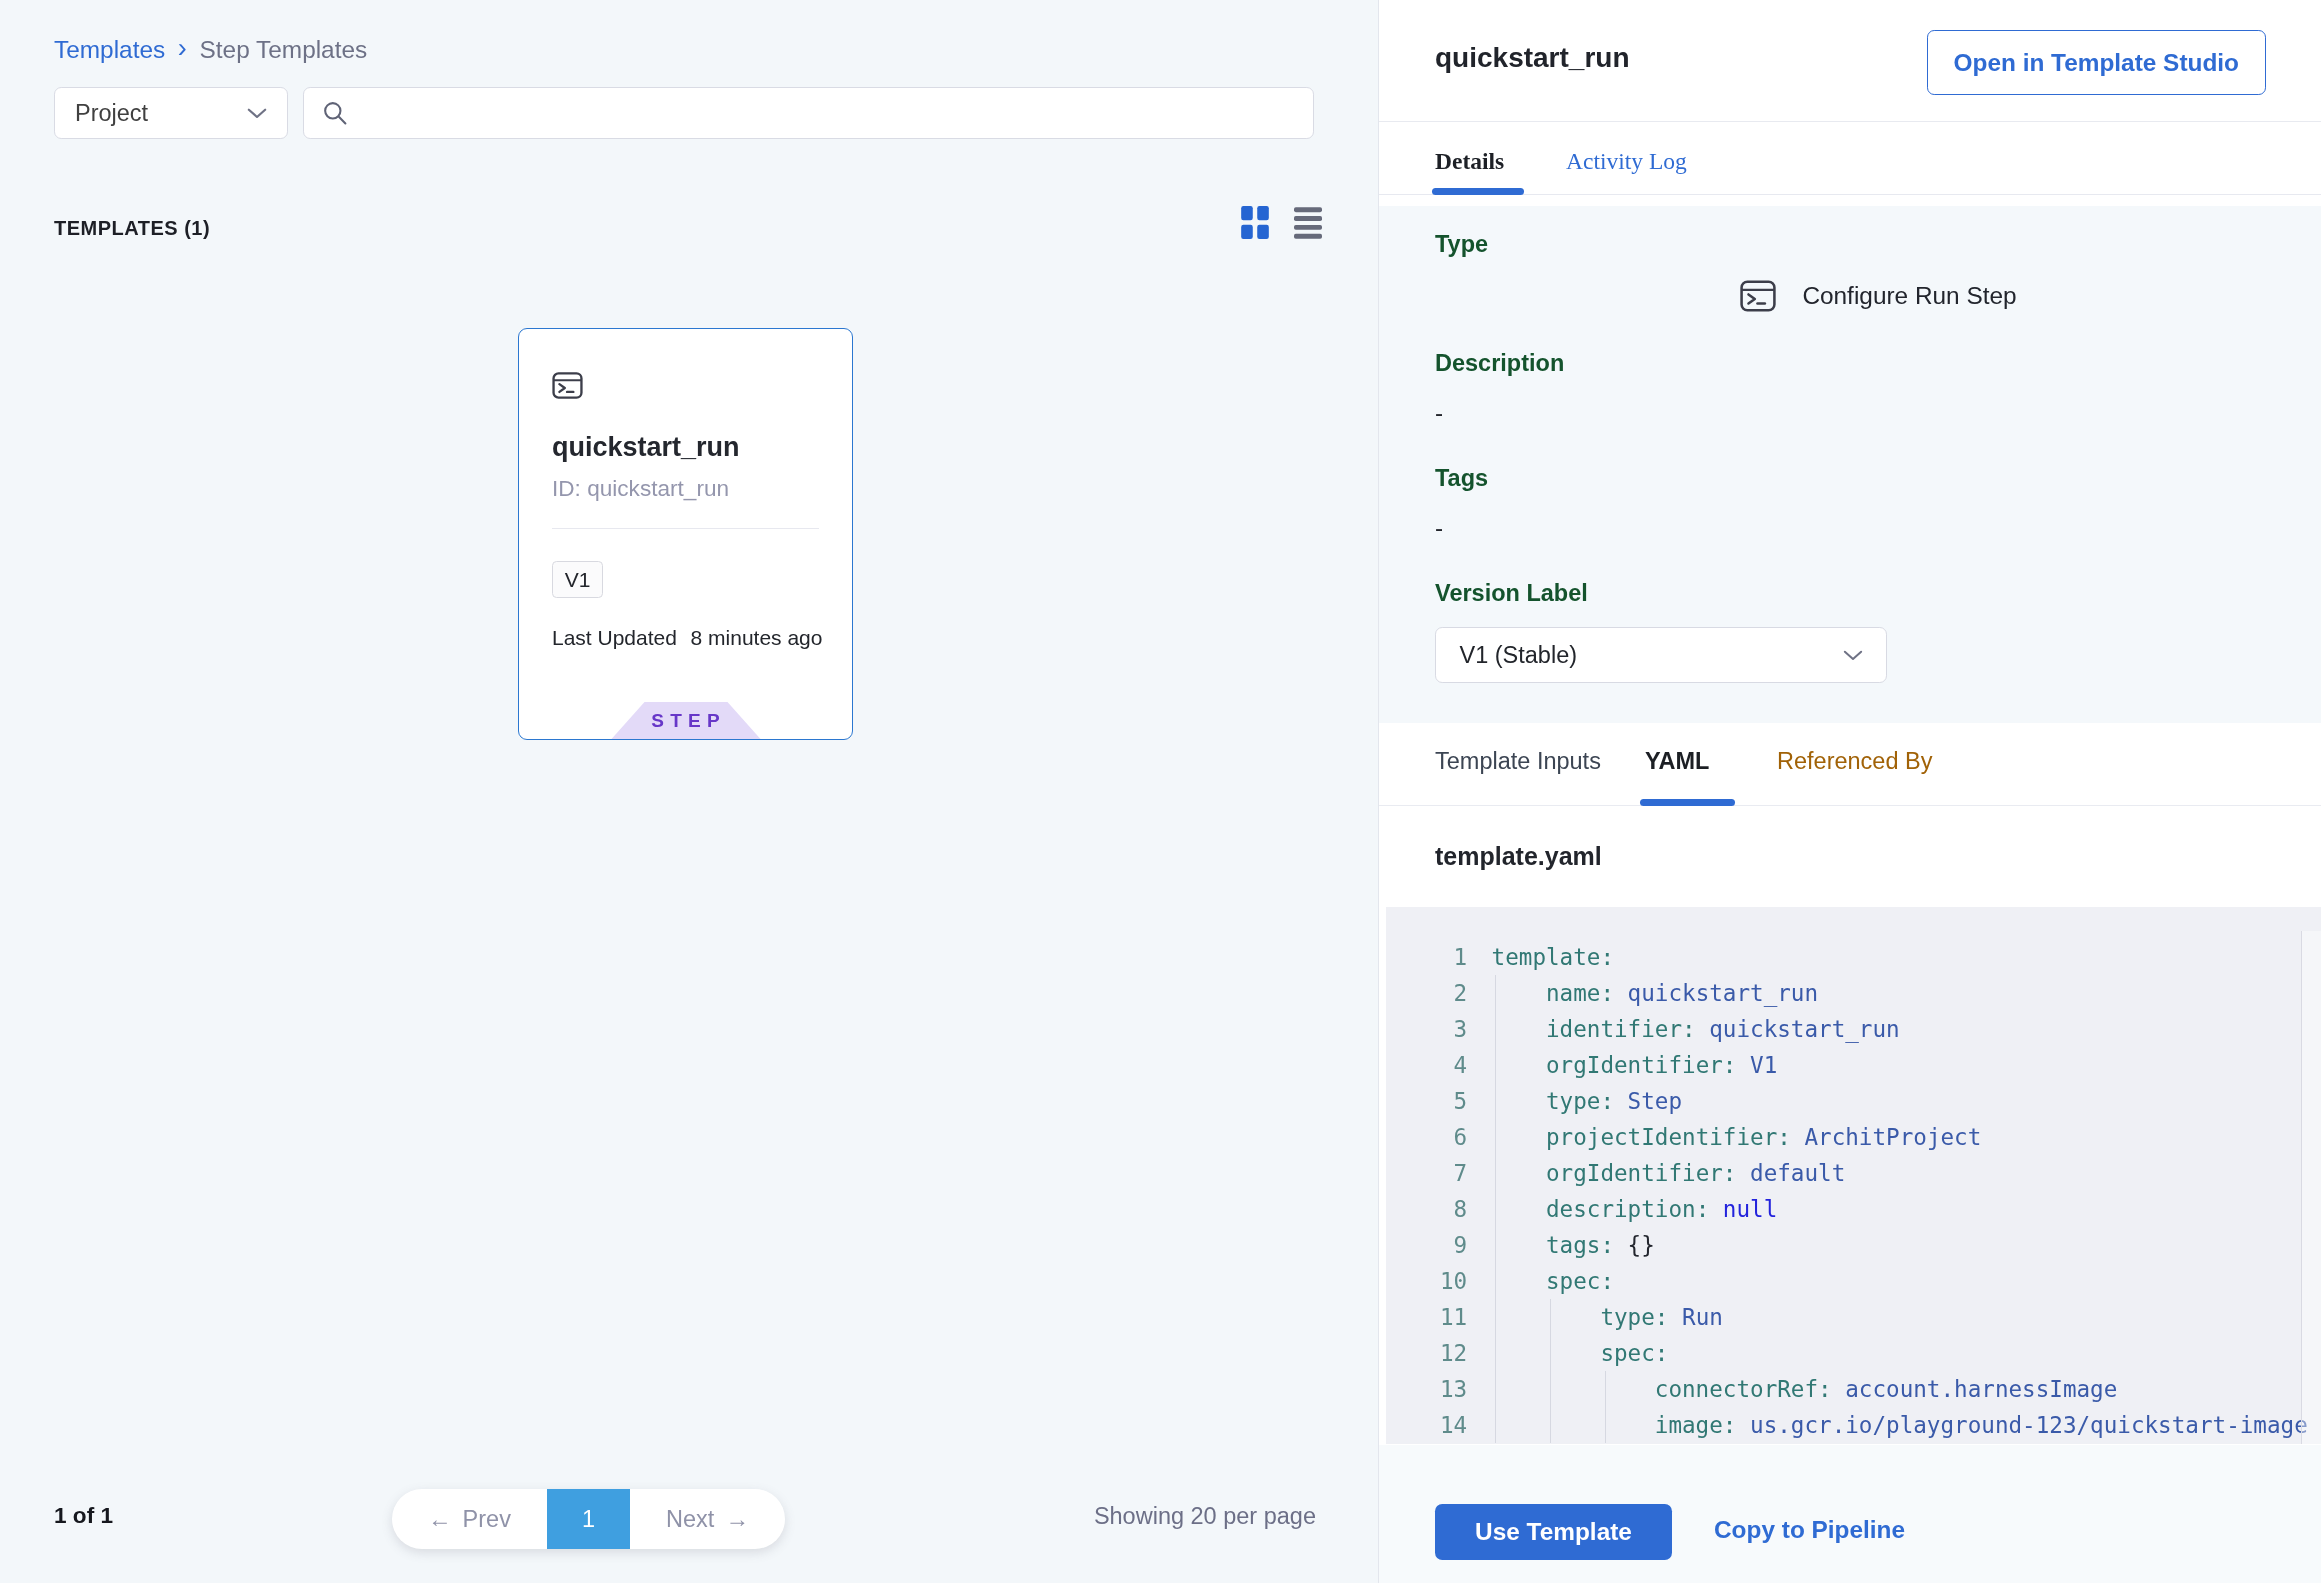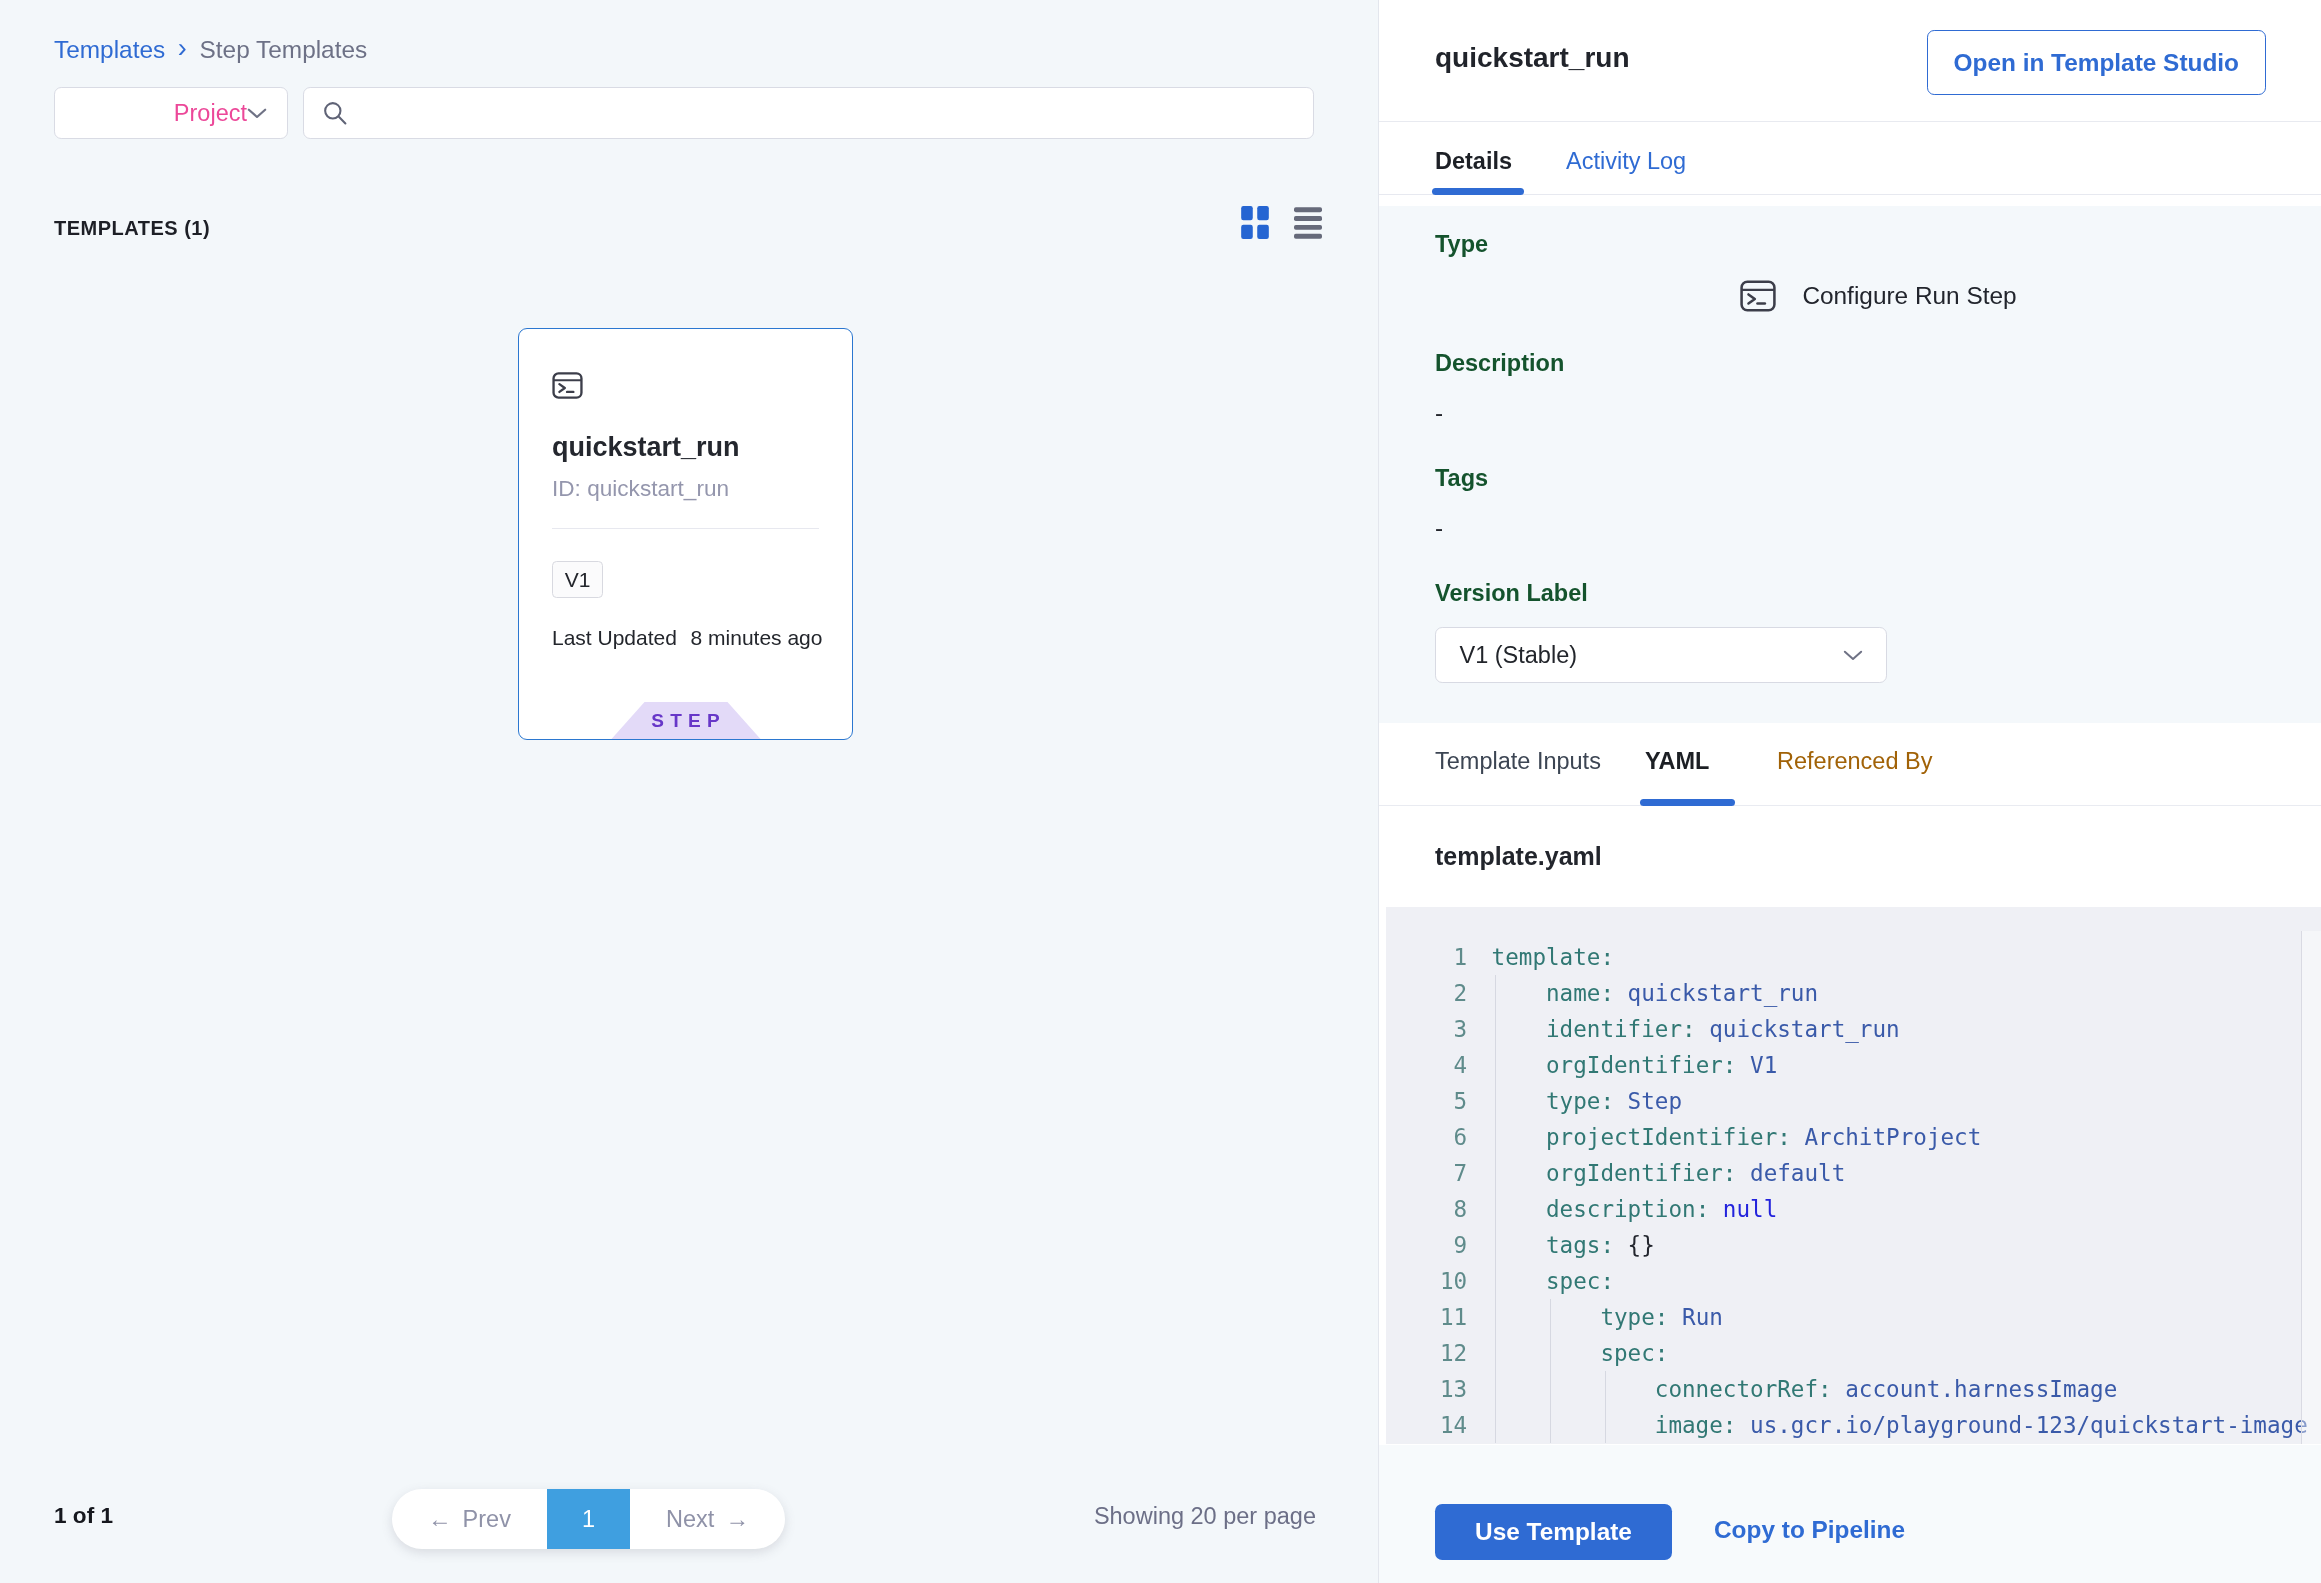--- a/index.html
+++ b/index.html
@@ -10,21 +10,21 @@
   
   .left-panel { position:absolute; left:0; top:0; width:1378px; height:1583px; background:#f3f7fa; }
 
   .breadcrumb { position:absolute; left:54px; top:36px; font-size:24.4px; display:flex; align-items:center; gap:12.7px; }
   .bc-link { color:var(--primary); cursor:pointer; }
   .bc-sep { color:var(--primary); font-size:27px; line-height:24.4px; transform:translateY(-1.8px); }
   .bc-current { color:#6d7186; }
 
   .scope-select { position:absolute; left:54px; top:87px; width:234px; height:52px; background:#fff;
     border:0.9px solid #d9dbe4; border-radius:7.2px; display:flex; align-items:center; padding:0 20px; cursor:pointer; }
-  .scope-select .val { font-size:23.5px; color:#ec4899; flex:1;text-align:right; }
+  .scope-select .val { font-size:23.5px; color:#404040; flex:1; }
   .search-box { position:absolute; left:303px; top:87px; width:1011px; height:52px; background:#fff;
     border:0.9px solid #d9dbe4; border-radius:7.2px; display:flex; align-items:center; padding:0 18px; }
   .search-box input { border:none; outline:none; flex:1; font-size:23.5px; margin-left:12.7px; color:#22252b;
     font-family:"Liberation Sans", sans-serif; background:transparent; }
   .search-box input::placeholder { color:#999cb0; }
 
   .list-header { position:absolute; left:54px; top:217px; font-size:20px; font-weight:700; color:#1d1f26; letter-spacing:0.5px; }
   .view-toggle { position:absolute; right:56px; top:206px; display:flex; gap:25px; align-items:center; }
   .view-btn { cursor:pointer; display:flex; align-items:center; }
 
@@ -52,21 +52,21 @@
 
   
   .right-panel { position:absolute; left:1378px; top:0; width:944px; height:1583px; background:#fff; border-left:0.9px solid #e3e6ed; }
 
   .dp-header { position:absolute; left:0; right:0; top:0; height:122px; background:#fff; border-bottom:0.9px solid #e8eaf0; }
   .dp-title { position:absolute; left:56px; top:42px; font-size:28px; font-weight:700; color:#21242b; }
   .open-btn { position:absolute; right:56px; top:30px; height:65px; padding:0 26px; background:#fff;
     border:1.8px solid var(--primary); border-radius:7.2px; color:var(--primary); font-size:24.4px; font-weight:700;
     display:flex; align-items:center; cursor:pointer; font-family:"Liberation Sans", sans-serif; }
 
-  .dp-tabs { position:absolute; left:0; right:0; top:123px; height:72px; background:#fff; border-bottom:0.9px solid #e7e9f0; }
+  .dp-tabs { position:absolute; left:0; right:0; top:123px; height:72px; background:#fff; border-bottom:0.9px solid #e7e9f0;font-family:Liberation Serif, serif; }
   .tab { position:absolute; top:25px; font-size:23.5px; cursor:pointer; }
   .tab-details { left:56px; font-weight:700; color:#1d2026; }
   .tab-activity { left:187px; color:var(--primary); }
   .tab-underline { position:absolute; left:53px; bottom:-0.9px; width:92px; height:7.2px; border-radius:3.6px; background:var(--primary); }
 
   .dp-details { position:absolute; left:0; right:0; top:206px; height:517px; background:#f4f8fb; padding:25px 0 0 56px; }
   .fld-label { font-size:23.5px; font-weight:700; color:#14532d; }
   .type-row { margin-top:22px; display:flex; align-items:center; gap:26px;justify-content:center; }
   .type-text { font-size:24.4px; color:#22252d; }
   .fld-label.mt { margin-top:38px; }

